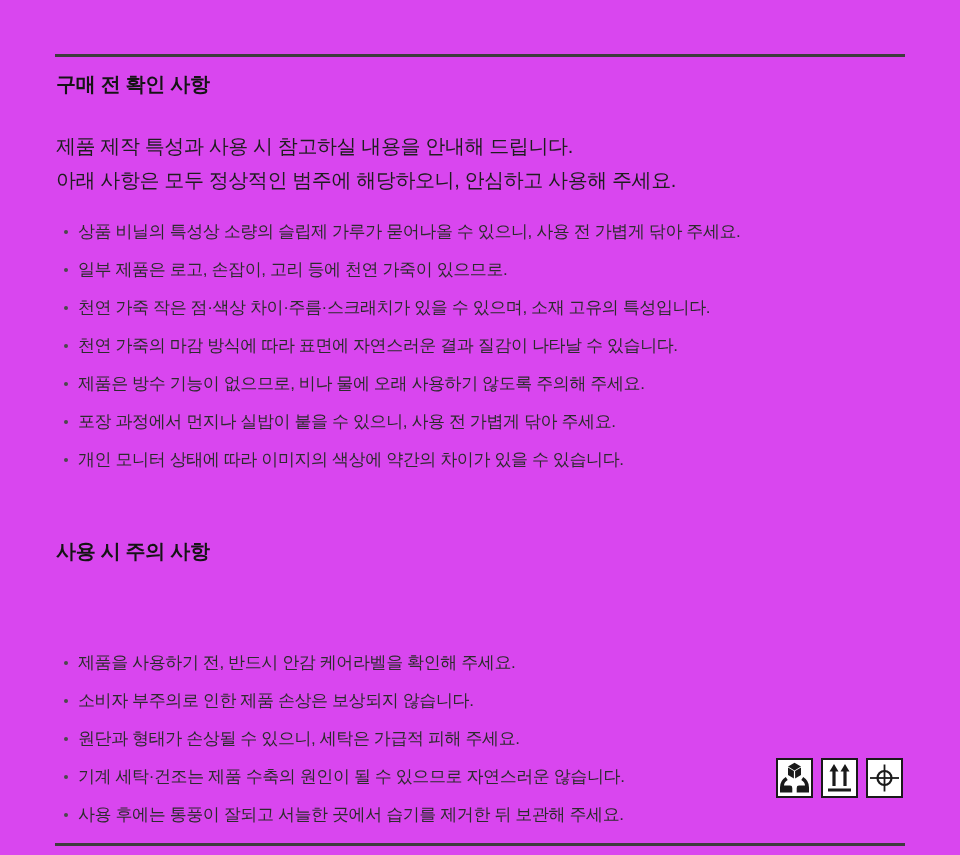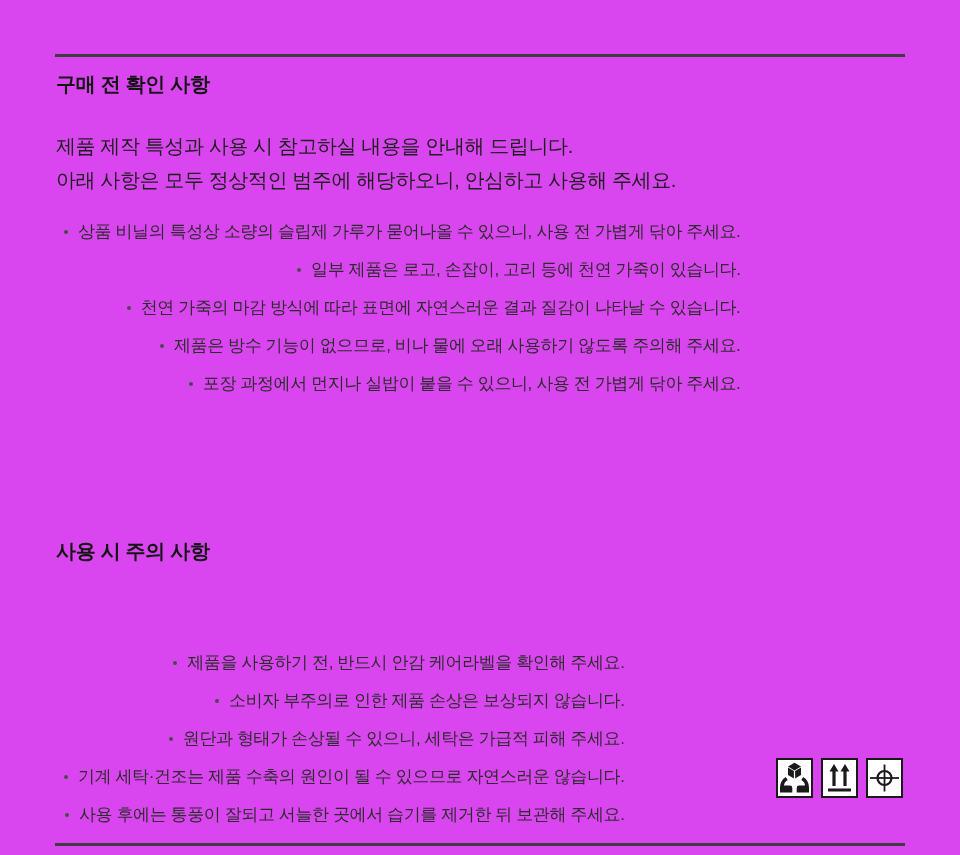--- a/index.html
+++ b/index.html
@@ -22,21 +22,21 @@
     font-size:20px; color:#1e1e1e; letter-spacing:-0.4px;
   }
   .intro .intro-line { height:34px; line-height:34px; white-space:nowrap; }
   ul.bullets {
     position:absolute; left:56px; margin:0; padding:0; list-style:none;
   }
   #list-1 { top:213px; }
   #list-2 { top:644px; }
   ul.bullets li {
     display:flex; height:38px; line-height:38px;
-    font-size:17px; color:#2c2c2c; letter-spacing:-0.4px; white-space:nowrap;justify-content:flex-end;
+    font-size:17px; color:#2c2c2c; letter-spacing:-0.4px; white-space:nowrap;
   }
   .dot {
     flex:none; width:4px; height:4px; border-radius:50%;
     background:#4a4a4a; margin:17px 10px 0 8px;
   }
   #care-symbols {
     position:absolute; top:758px; right:57px;
     display:flex; gap:8px;
   }
   .care-box {
@@ -61,33 +61,41 @@
     </div>
 
   <ul class="bullets" id="list-1">
 
   <li>
       <span class="dot"></span>
       <span>상품 비닐의 특성상 소량의 슬립제 가루가 묻어나올 수 있으니, 사용 전 가볍게 닦아 주세요.</span>
     </li>
       <li>
       <span class="dot"></span>
-      <span>일부 제품은 로고, 손잡이, 고리 등에 천연 가죽이 있습니다.</span>
+      <span>일부 제품은 로고, 손잡이, 고리 등에 천연 가죽이 있으므로.</span>
+    </li>
+      <li>
+      <span class="dot"></span>
+      <span>천연 가죽 작은 점·색상 차이·주름·스크래치가 있을 수 있으며, 소재 고유의 특성입니다.</span>
     </li>
       <li>
       <span class="dot"></span>
       <span>천연 가죽의 마감 방식에 따라 표면에 자연스러운 결과 질감이 나타날 수 있습니다.</span>
     </li>
       <li>
       <span class="dot"></span>
       <span>제품은 방수 기능이 없으므로, 비나 물에 오래 사용하기 않도록 주의해 주세요.</span>
     </li>
       <li>
       <span class="dot"></span>
       <span>포장 과정에서 먼지나 실밥이 붙을 수 있으니, 사용 전 가볍게 닦아 주세요.</span>
+    </li>
+      <li>
+      <span class="dot"></span>
+      <span>개인 모니터 상태에 따라 이미지의 색상에 약간의 차이가 있을 수 있습니다.</span>
     </li>
     </ul>
 
   <h2 class="sec-title" id="title-2">사용 시 주의 사항</h2>
 
   <ul class="bullets" id="list-2">
 
   <li>
       <span class="dot"></span>
       <span>제품을 사용하기 전, 반드시 안감 케어라벨을 확인해 주세요.</span>

